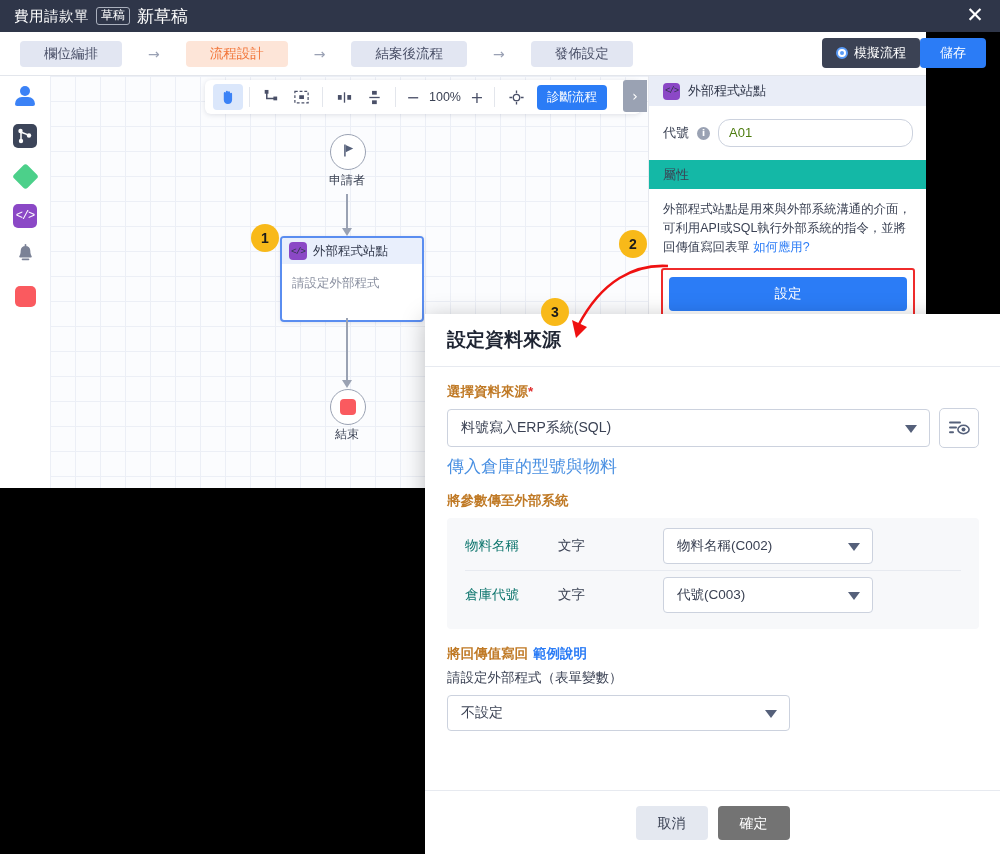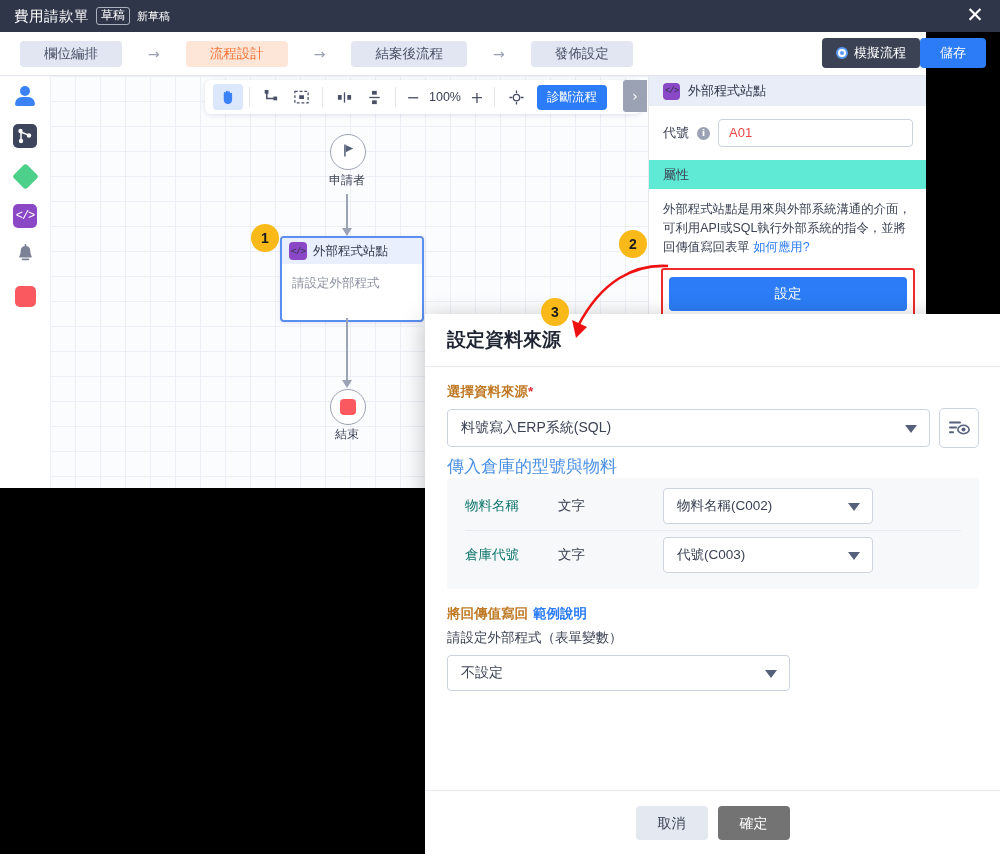--- a/index.html
+++ b/index.html
@@ -9,21 +9,21 @@
     font-family:"Liberation Sans","DejaVu Sans",sans-serif;
     overflow:hidden;position:relative;
   }
   .app{position:absolute;left:0;top:0;width:926px;height:488px;background:#fff;overflow:hidden;}
 
   
   .titlebar{position:absolute;left:0;top:0;width:1000px;height:32px;background:#2f3649;color:#fff;}
   .titlebar .tb-inner{display:flex;align-items:center;height:32px;padding-left:14px;gap:7px;}
   .tb-title{font-size:14.5px;letter-spacing:.5px;}
   .tb-chip{font-size:12px;border:1px solid #aab0bd;border-radius:3px;padding:0px 4px 1px;line-height:15px;}
-  .tb-sub{font-size:11px;}
+  .tb-sub{font-size:17px;}
   .tb-close{position:absolute;right:14px;top:5px;width:22px;height:22px;color:#fff;
     font-size:21px;line-height:21px;text-align:center;font-weight:bold;cursor:pointer;font-family:"DejaVu Sans",sans-serif;}
 
   
   .stepbar{position:absolute;left:0;top:32px;width:926px;height:43px;background:#fff;border-bottom:1px solid #e3e6ec;}
   .steps{display:flex;align-items:center;height:43px;padding-left:20px;gap:12px;}
   .step{height:26px;line-height:26px;border-radius:4px;background:#e2e6f2;color:#4a5068;
     font-size:13.5px;padding:0 24px;text-align:center;cursor:pointer;}
   .step.active{background:#fde5d8;color:#f2763b;}
   .step-arrow{color:#9aa1b4;font-size:14px;padding:0 14px;font-family:"DejaVu Sans",sans-serif;}
@@ -84,23 +84,23 @@
 
   
   .rpanel{position:absolute;left:648px;top:76px;width:278px;height:412px;background:#fff;border-left:1px solid #e6e8ee;}
   .rp-head{height:30px;background:#e9edf7;display:flex;align-items:center;gap:8px;padding:0 14px;}
   .rp-head .ico-code{width:17px;height:17px;border-radius:4px;font-size:9px;}
   .rp-head span{font-size:13px;color:#2f3649;}
   .rp-row{display:flex;align-items:center;padding:13px 14px;gap:8px;}
   .rp-lbl{font-size:13px;color:#3b4254;}
   .ico-info{width:13px;height:13px;border-radius:50%;background:#9aa2b3;color:#fff;font-size:9px;
     display:flex;align-items:center;justify-content:center;font-weight:bold;font-family:"DejaVu Sans",sans-serif;}
-  .rp-input{flex:1;height:28px;border:1px solid #ccd2de;border-radius:4px;padding:0 10px;font-size:13px;
-    color:#ef4444;box-sizing:border-box;line-height:26px;background:#fff;}
-  .rp-sub{height:29px;background:#5eead4;display:flex;align-items:center;padding:0 14px;font-size:13px;color:#3b4254;}
+  .rp-input{flex:1;height:28px;border:1px solid #ccd2de;border-radius:12px;padding:0 10px;font-size:13px;
+    color:#4d7c0f;box-sizing:border-box;line-height:26px;background:#fff;}
+  .rp-sub{height:29px;background:#14b8a6;display:flex;align-items:center;padding:0 14px;font-size:13px;color:#3b4254;}
   .rp-desc{padding:11px 14px 4px;font-size:12.4px;line-height:19px;color:#3b4254;}
   .rp-desc a{color:#2b7cf6;}
   .rp-setwrap{margin:7px 12px 0;border:2px solid #ef2b2b;border-radius:3px;padding:7px 6px;}
   .btn-set{background:#2b7cf6;color:#fff;border-radius:4px;height:34px;line-height:34px;text-align:center;font-size:13.5px;cursor:pointer;}
 
   
   .badge{position:absolute;width:28px;height:28px;border-radius:50%;background:#f8b919;color:#1b1b1b;
     font-size:14px;font-weight:bold;display:flex;align-items:center;justify-content:center;z-index:40;}
 
   
@@ -337,20 +337,21 @@
             <rect x="1" y="2.5" width="12" height="2" rx="1" fill="#55607a"></rect>
             <rect x="1" y="7.4" width="8" height="2" rx="1" fill="#55607a"></rect>
             <rect x="1" y="12.3" width="5" height="2" rx="1" fill="#55607a"></rect>
             <ellipse cx="15.5" cy="10.5" rx="5.6" ry="4.2" stroke="#55607a" stroke-width="1.6" fill="none"></ellipse>
             <circle cx="15.5" cy="10.5" r="2" fill="#55607a"></circle>
           </svg>
       </div>
     </div>
     <span class="hintlink">傳入倉庫的型號與物料</span>
 
+    <div class="m-lbl2">將參數傳至外部系統</div>
     <div class="ptable">
       <div class="ptr">
         <div class="pc1">物料名稱</div>
         <div class="pc2">文字</div>
         <div class="pc3">
           <div class="select sm">
             <span>物料名稱(C002)</span>
             <span class="caret"></span>
           </div>
         </div>

